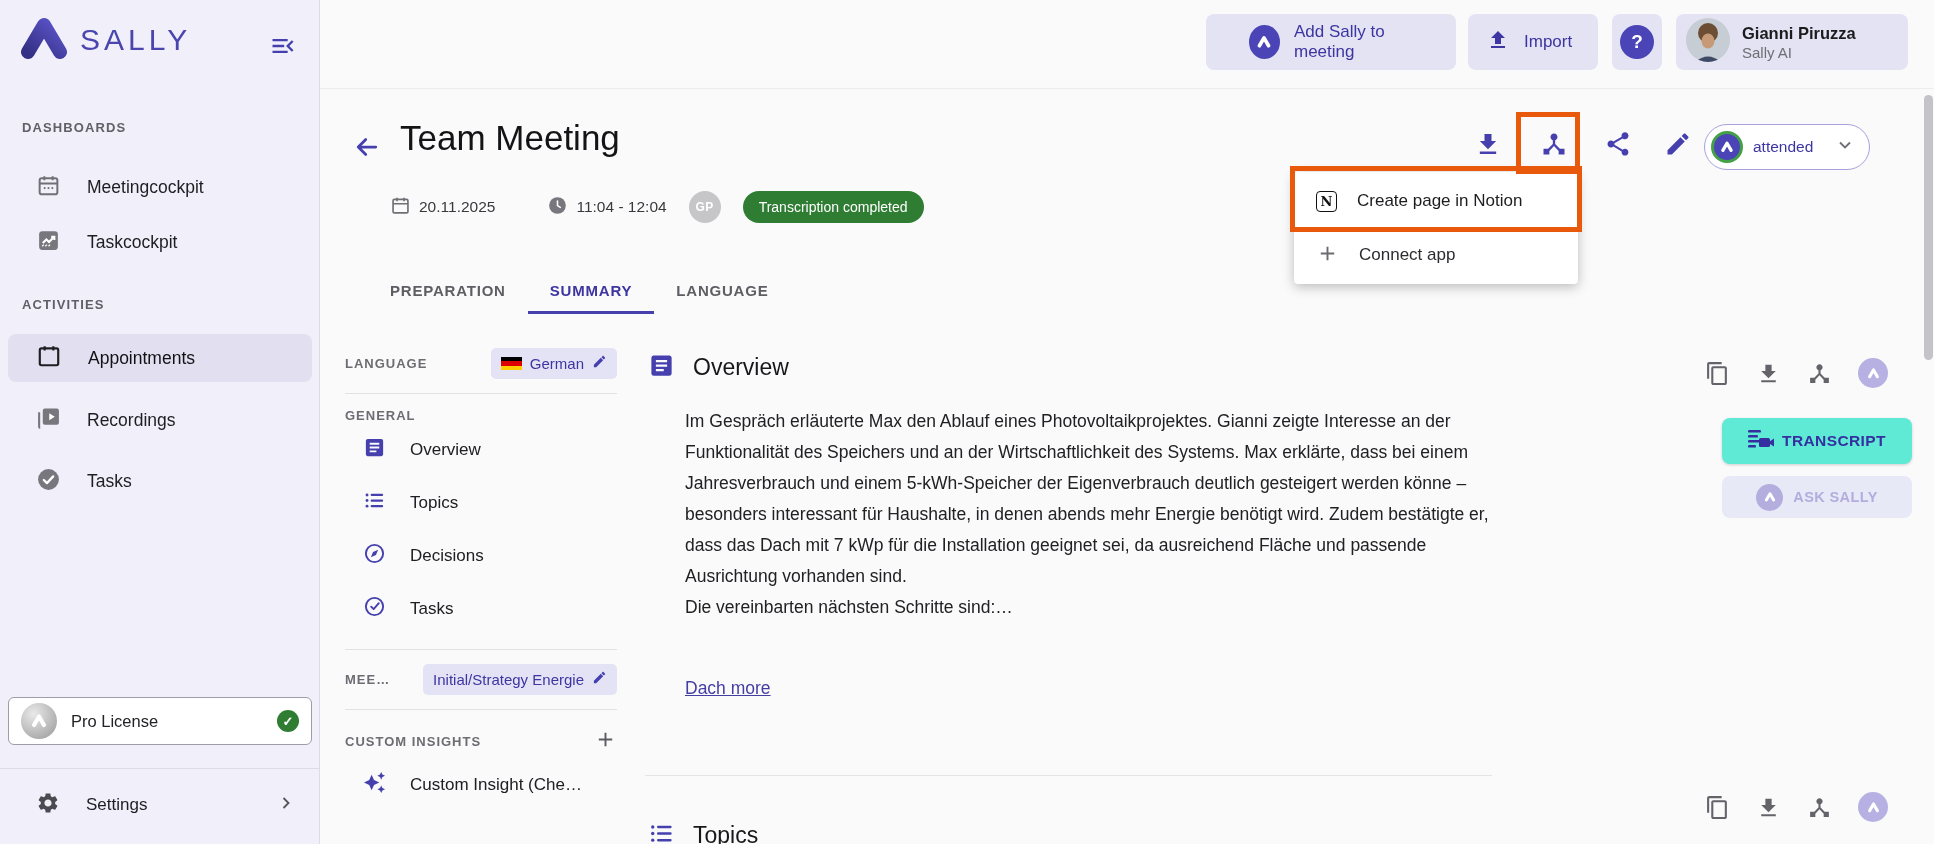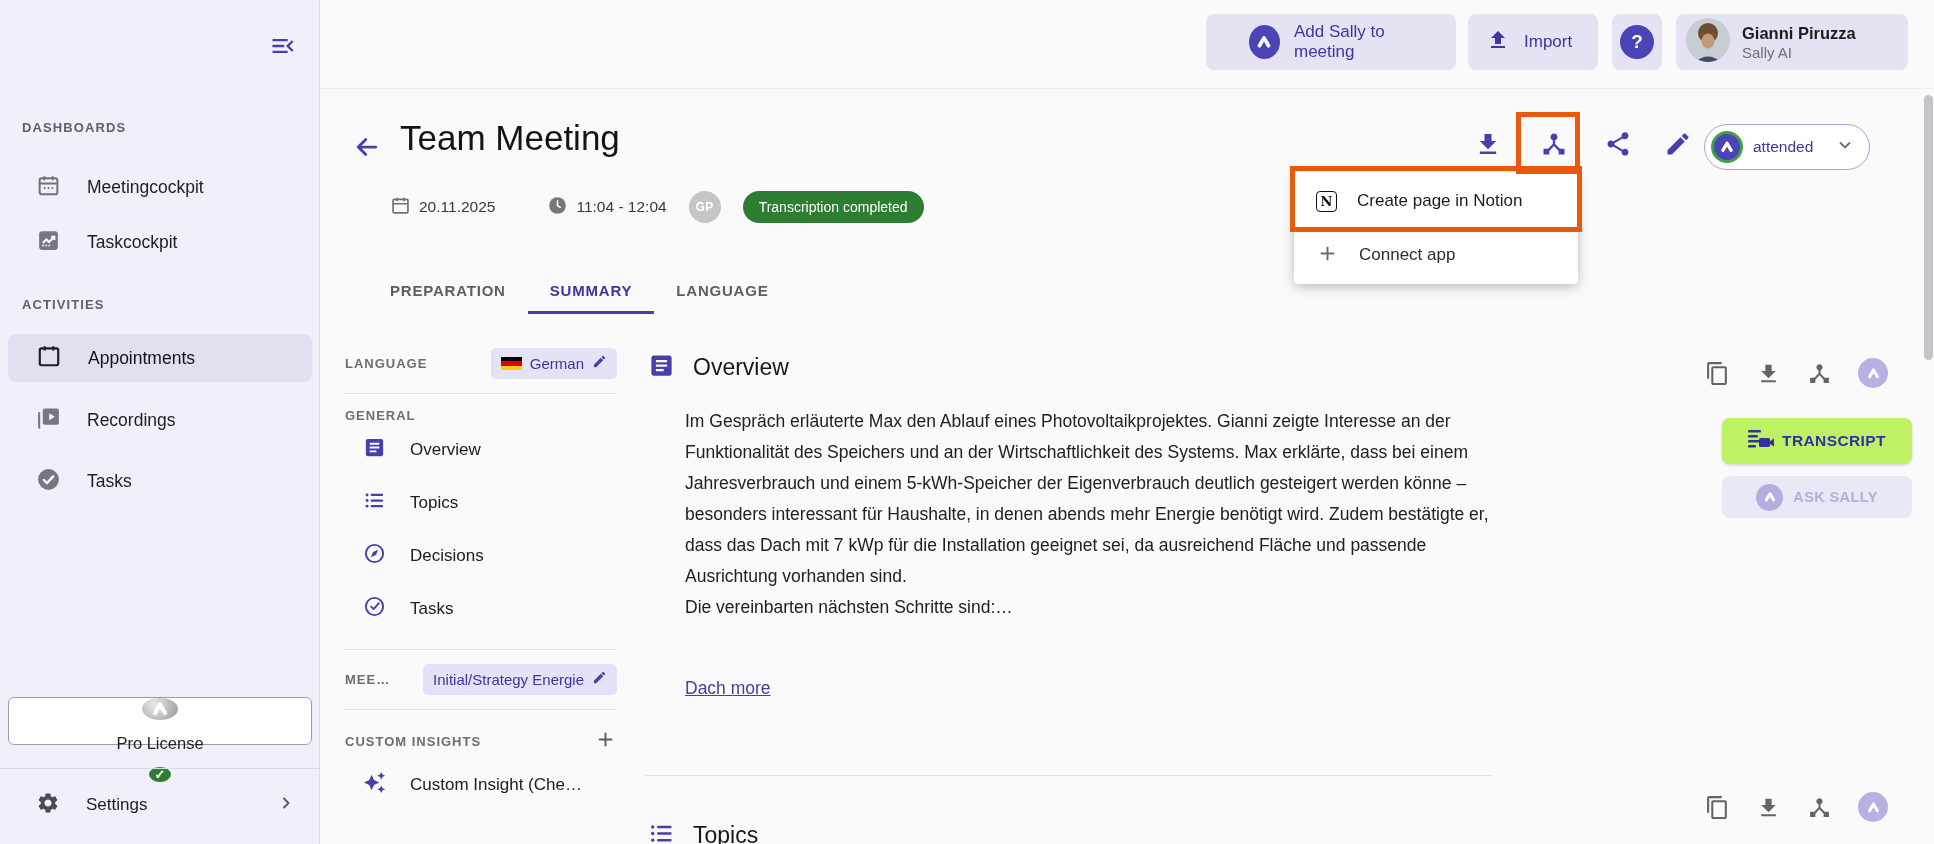--- a/index.html
+++ b/index.html
@@ -14,21 +14,21 @@
   .collapse-btn { position:absolute; right:22px; top:32px; width:28px; height:28px; cursor:pointer; }
   .nav-label { position:absolute; left:22px; font-size:13px; font-weight:700; color:#606066;
                letter-spacing:1.1px; }
   .nav-item { position:absolute; left:8px; width:304px; height:48px; display:flex; align-items:center;
               gap:26px; padding-left:28px; border-radius:8px; cursor:pointer; }
   .nav-item .lbl { font-size:17.5px; color:#1e1e22; }
   .nav-item.selected { background:#e2e0f0; }
   .nav-item.selected .lbl { color:#121215; }
   #license-card { position:absolute; left:8px; top:697px; width:304px; height:48px; background:#fff;
                   border:1px solid #9d9da6; border-radius:6px; display:flex; align-items:center;
-                  gap:14px; padding:0 12px;flex-direction:column; }
+                  gap:14px; padding:0 12px; }
   .silver-circle { width:36px; height:36px; border-radius:50%;
                    background:radial-gradient(circle at 35% 30%, #e9e9e9, #979797);
                    display:flex; align-items:center; justify-content:center; }
   #license-card .lbl { font-size:16.5px; color:#232327; flex:1; }
   .green-badge { width:22px; height:22px; border-radius:50%; background:#2e7d32; color:#fff;
                  font-size:13px; font-weight:700; display:flex; align-items:center; justify-content:center; }
   #sidebar-divider { position:absolute; left:0; top:768px; width:320px; height:1px; background:#dcdce4; }
   #settings-row { position:absolute; left:8px; top:780px; width:304px; height:50px; display:flex;
                   align-items:center; gap:26px; padding-left:28px; cursor:pointer; }
   #settings-row .lbl { font-size:17px; color:#1e1e22; flex:1; }
@@ -110,36 +110,50 @@
                text-decoration:underline; cursor:pointer; }
   #content-divider { position:absolute; left:645px; top:775px; width:847px; height:1px; background:#e3e3e8; }
 
   
   .tool-row { position:absolute; display:flex; align-items:center; gap:26px; }
   .tool-icon { width:25px; height:25px; cursor:pointer; }
   .sally-tool { width:30px; height:30px; border-radius:50%; background:#b6b1e2; display:flex;
                 align-items:center; justify-content:center; cursor:pointer; }
 
   
-  #btn-transcript { position:absolute; left:1722px; top:418px; width:190px; height:46px; background:#bef264;
+  #btn-transcript { position:absolute; left:1722px; top:418px; width:190px; height:46px; background:#5eead4;
                     border-radius:8px; box-shadow:0 1px 3px rgba(0,0,0,.18); display:flex; align-items:center;
                     justify-content:center; gap:8px; cursor:pointer; }
   #btn-transcript .lbl { font-size:15.5px; font-weight:700; letter-spacing:.4px; color:#352fa0; }
   #btn-ask-sally { position:absolute; left:1722px; top:476px; width:190px; height:42px; background:#e8e9f7;
                    border-radius:8px; display:flex; align-items:center; justify-content:center; gap:10px; cursor:pointer; }
   #btn-ask-sally .lbl { font-size:14.5px; font-weight:700; letter-spacing:.4px; color:#b2addd; }
 
   
   #scrollbar { position:absolute; right:1px; top:90px; width:9px; height:750px; }
   #scroll-thumb { position:absolute; top:5px; width:9px; height:265px; background:#c4c4c8; border-radius:5px; }
 </style>
 </head>
 <body>
 
 <aside id="sidebar">
+  <div class="logo-row">
+    <span>
+      <svg width="52" height="44" viewBox="0 0 26 22">
+          <defs>
+        <linearGradient id="lg" x1="0" y1="1" x2="1" y2="0">
+          <stop offset="0" stop-color="#343085"></stop>
+              <stop offset="1" stop-color="#5b54c9"></stop>
+        </linearGradient>
+          </defs>
+        <path d="M5 18 L13 4.5 L21 18" fill="none" stroke="url(#lg)" stroke-width="7" stroke-linecap="round" stroke-linejoin="round"></path>
+      </svg>
+    </span>
+    <span class="brand">SALLY</span>
+  </div>
   <span class="collapse-btn">
     <svg viewBox="0 0 24 24" width="28" height="28" fill="#4540ae">
         <path d="M3 18h13v-2H3v2zm0-5h10v-2H3v2zm0-7v2h13V6H3zm18 9.59L17.42 12 21 8.41 19.59 7l-5 5 5 5L21 15.59z"></path>
       </svg>
   </span>
 
   <div class="nav-label" style="top:120px">DASHBOARDS</div>
 
   <div class="nav-item" style="top:163px">
     <span>

